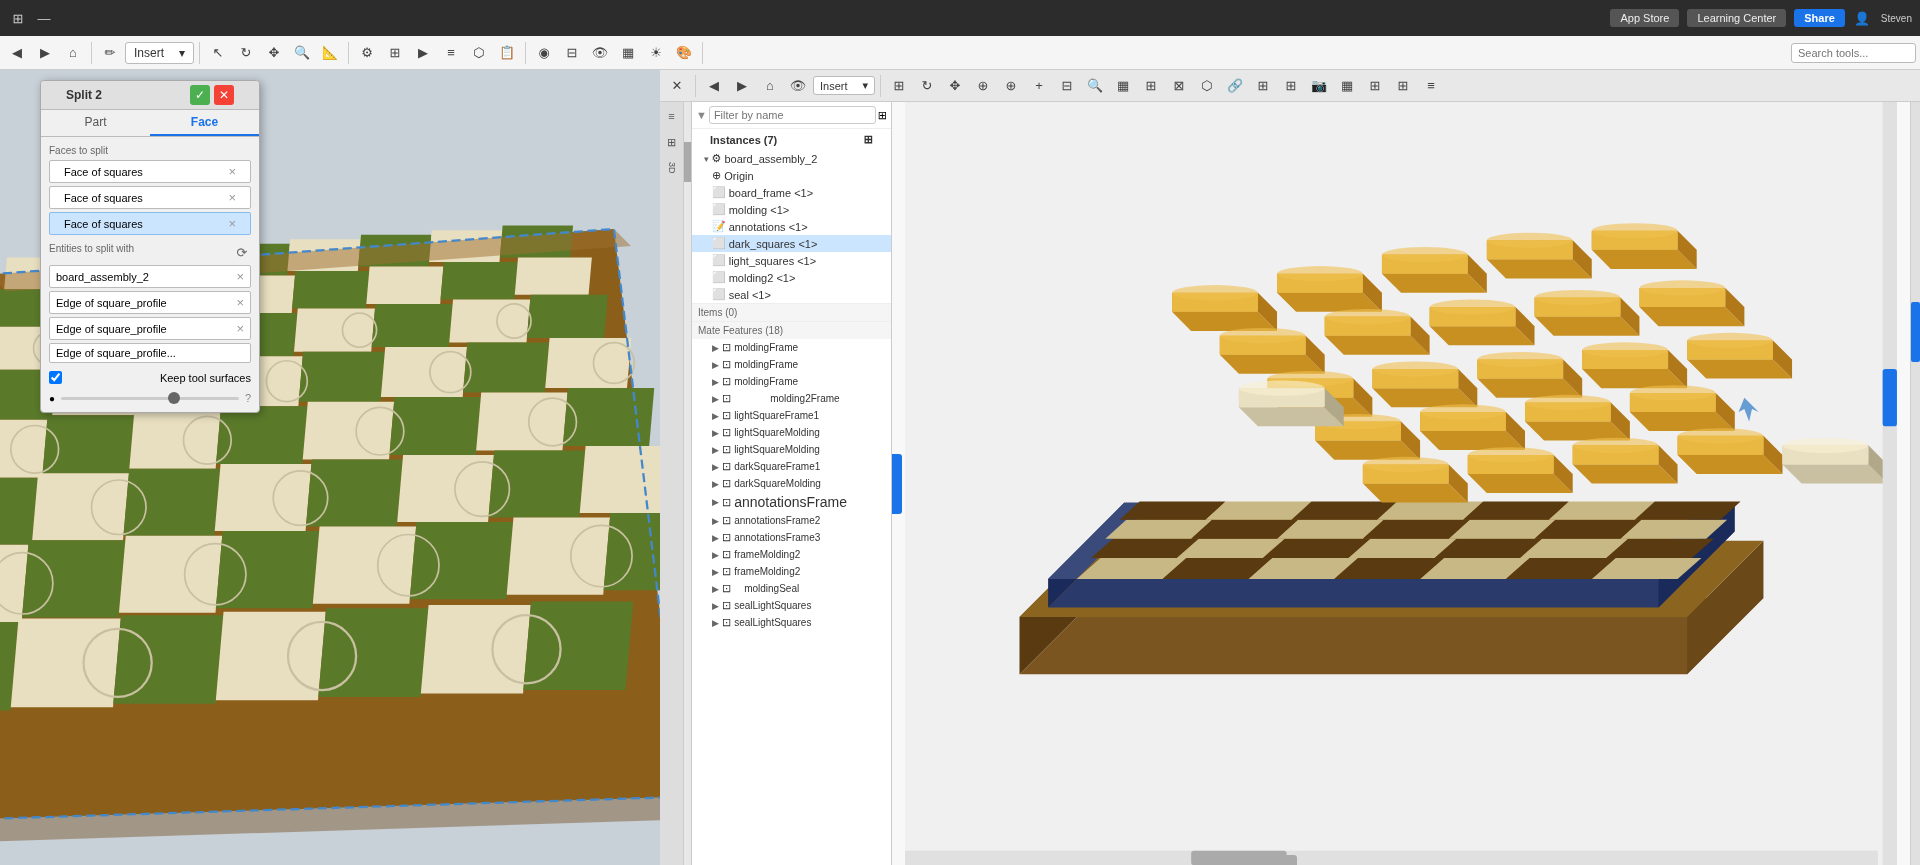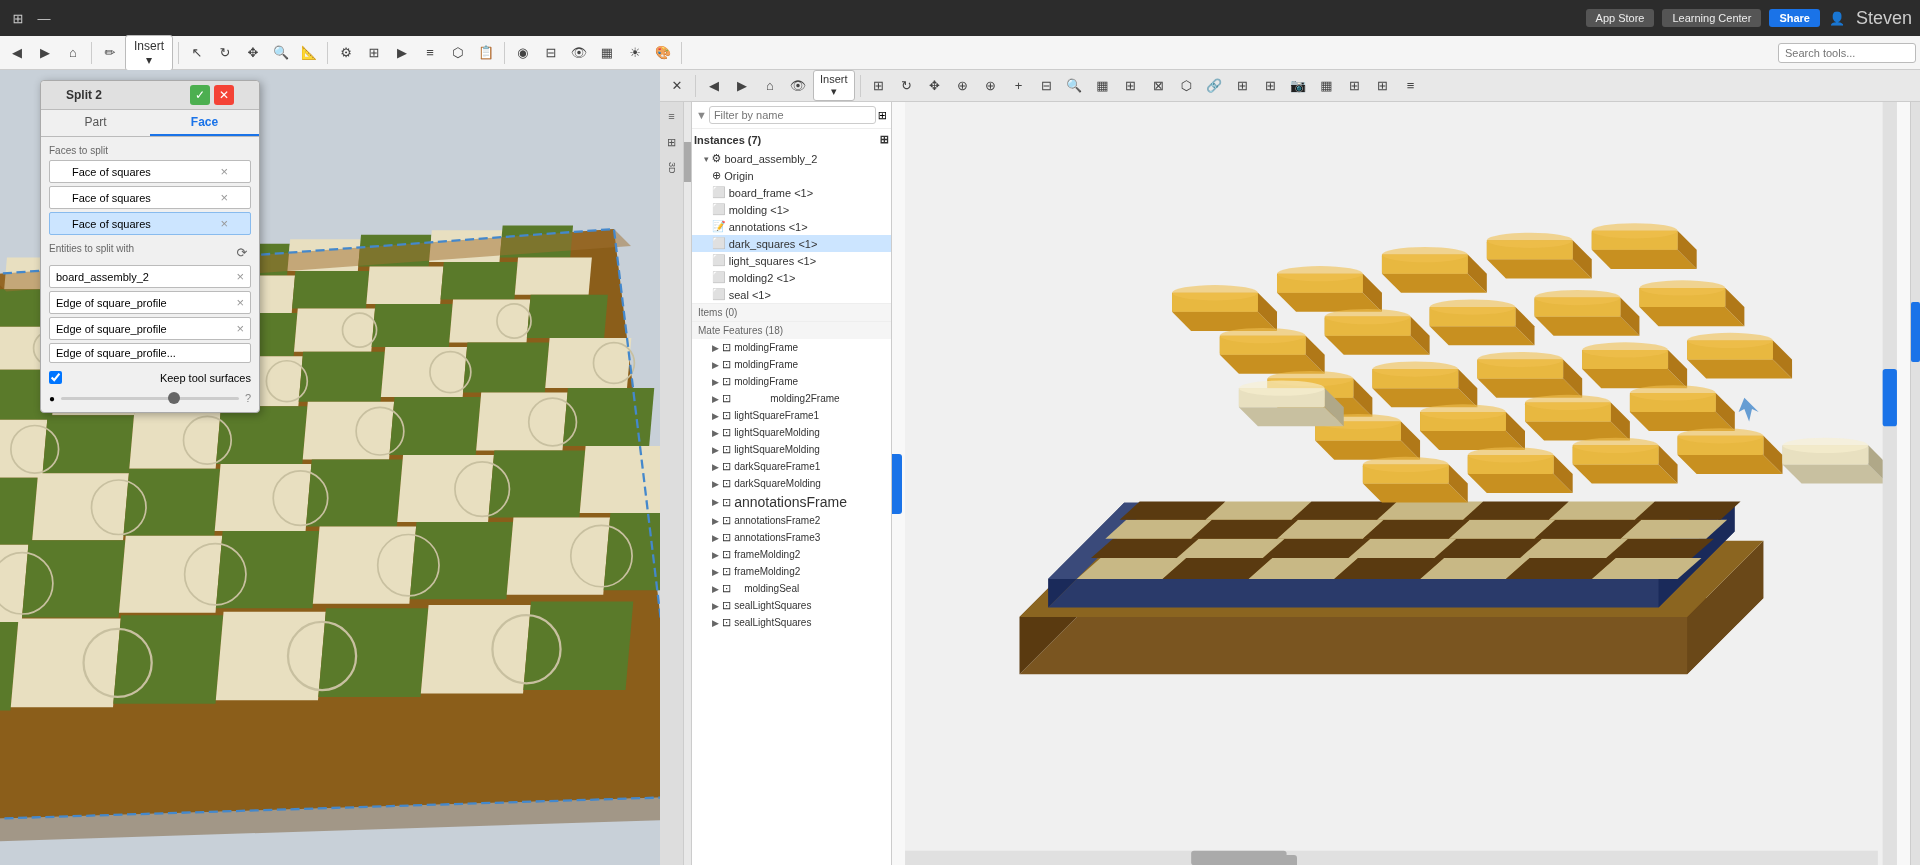--- a/index.html
+++ b/index.html
@@ -84,41 +84,40 @@
       border: none;
       background: transparent;
       cursor: pointer;
       border-radius: 3px;
       font-size: 13px;
       color: #444;
     }
     .toolbar-insert {
       display: flex;
       align-items: center;
-      gap: 0;
+      gap: 15px;
       padding: 3px 8px;
       border: 1px solid #bbb;
       border-radius: 3px;
       cursor: pointer;
       font-size: 12px;
       color: #333;
       background: #fff;
-      flex-direction: column;
     }
     .search-tools {
       margin-left: auto;
       display: flex;
       align-items: center;
     }
     .search-tools input {
       border: 1px solid #bbb;
       border-radius: 3px;
       padding: 3px 6px;
       font-size: 11px;
-      width: 138px;
+      width: 125px;
     }
 
     
     .main-area {
       flex: 1;
       display: flex;
       overflow: hidden;
     }
 
     
@@ -213,21 +212,21 @@
       font-size: 10px;
       color: #666;
       margin-bottom: 4px;
     }
     .face-item {
       display: flex;
       align-items: center;
       justify-content: space-between;
       background: #fff;
       border: 1px solid #bbb;
-      padding: 3px 22px;
+      padding: 3px 14px;
       margin-bottom: 3px;
       border-radius: 2px;
       font-size: 11px;
     }
     .face-item.selected {
       background: #cce5ff;
       border-color: #88bbee;
     }
     .face-item-x {
       cursor: pointer;
@@ -336,21 +335,21 @@
       gap: 2px;
     }
     .tree-filter input {
       flex: 1;
       border: 1px solid #ccc;
       border-radius: 3px;
       padding: 2px 4px;
       font-size: 11px;
     }
     .tree-header {
-      padding: 4px 2px;
+      padding: 4px 18px;
       font-weight: bold;
       font-size: 11px;
       color: #333;
       display: flex;
       align-items: center;
       justify-content: space-between;
     }
     .tree-item {
       padding: 2px 4px 2px 12px;
       display: flex;
@@ -439,21 +438,21 @@
 
 <div class="top-nav">
   <div class="top-nav-icons">
     <div class="top-nav-icon">⊞</div>
     <div class="top-nav-icon">—</div>
   </div>
   <button class="nav-btn">App Store</button>
   <button class="nav-btn">Learning Center</button>
   <button class="nav-btn share">Share</button>
   <div class="top-nav-icon">👤</div>
-  <span style="color:#ccc;font-size:18px;">Steven</span>
+  <span style="color:#ccc;font-size:10px;">Steven</span>
 </div>
 
 <div class="toolbar">
   <button class="toolbar-btn">◀</button>
   <button class="toolbar-btn">▶</button>
   <button class="toolbar-btn">⌂</button>
   <div class="toolbar-separator"></div>
   <button class="toolbar-btn">✏</button>
   <div class="toolbar-insert">
     <span>Insert</span>

